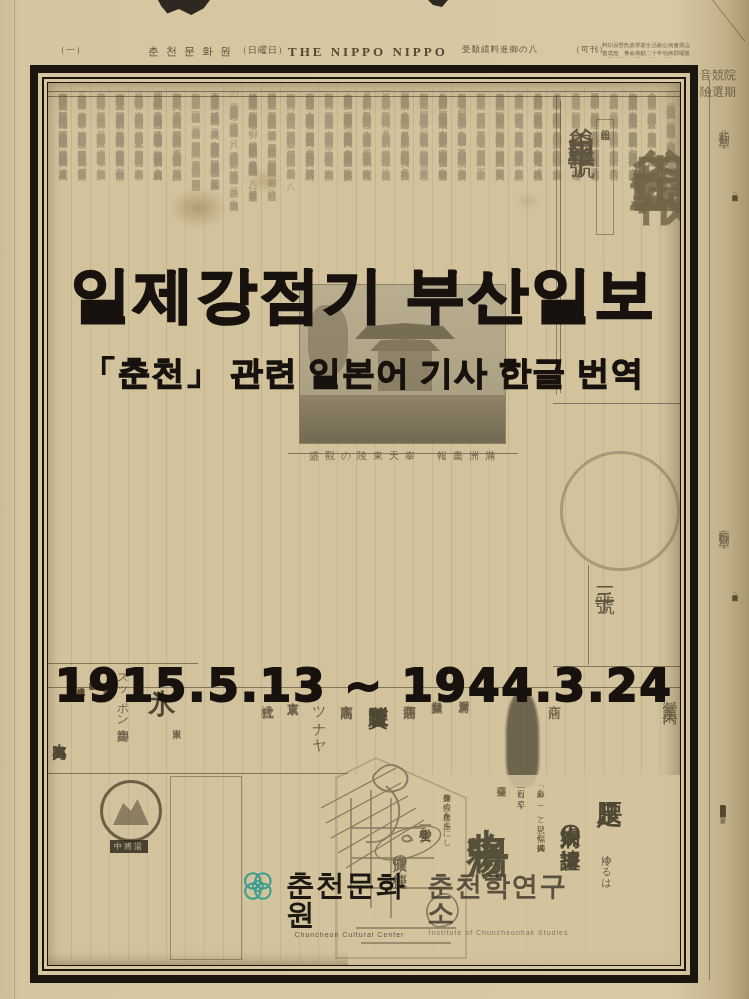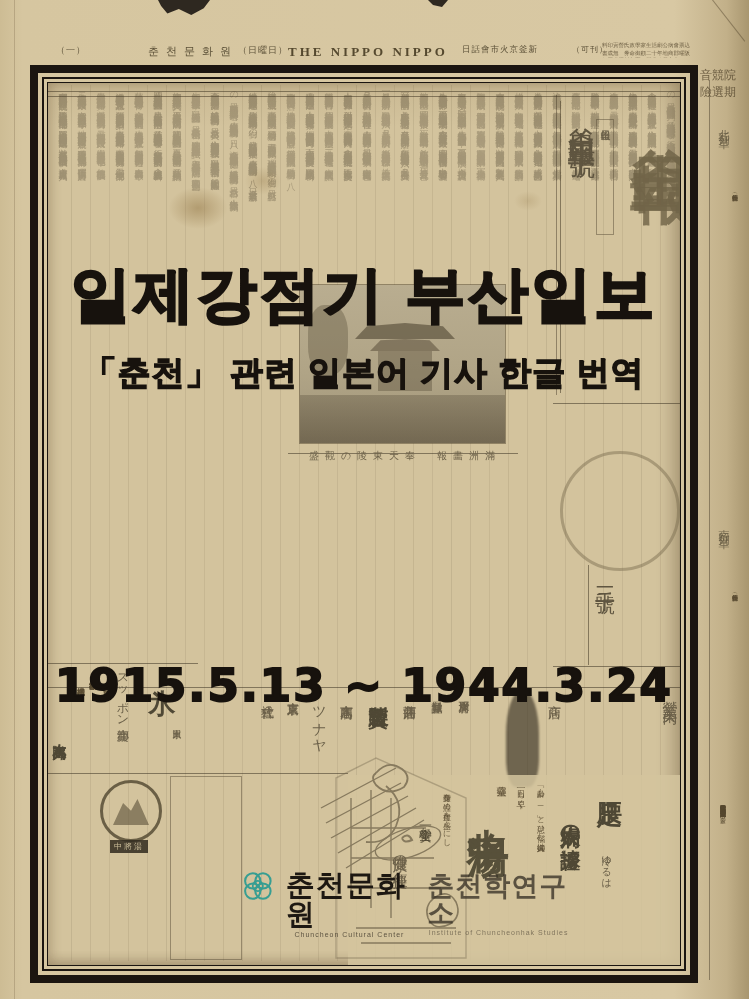--- a/index.html
+++ b/index.html
@@ -60,21 +60,21 @@
       linear-gradient(180deg, rgba(120,95,55,.10) 0%, rgba(120,95,55,0) 5%);}
   .tear{position:absolute;background:#2e2820;}
 </style>
 </head>
 <body>
 
 <div class="mast abs" style="left:56px;">（一）</div>
 <div class="mast abs" style="left:148px;letter-spacing:7px;font-size:11px;">춘천문화원</div>
 <div class="mast abs" style="left:238px;">（日曜日）</div>
 <div class="mast abs" style="left:288px;font-size:13px;letter-spacing:3px;font-weight:bold;color:#55492f;">THE NIPPO NIPPO</div>
-<div class="mast abs" style="left:462px;font-size:8.5px;">日話會市火京釜新</div>
+<div class="mast abs" style="left:462px;font-size:8.5px;">受類績料進御の八</div>
 <div class="mast abs" style="left:572px;font-size:8px;">（可刊）</div>
 <div class="mast abs micro" style="left:602px;top:42px;width:92px;height:16px;font-size:5.5px;line-height:1.4;letter-spacing:0;">料印賣營氏政學家生活劇公病會票込書成無　券命御顧二十年地商郡曜阪價買道運料印賣　營氏政學家音</div>
 
 <div class="tear" style="left:158px;top:0;width:52px;height:15px;clip-path:polygon(0 0,100% 0,88% 55%,64% 100%,40% 60%,18% 90%,6% 40%);"></div>
 <div class="tear" style="left:428px;top:0;width:20px;height:7px;clip-path:polygon(0 0,100% 0,70% 100%,25% 70%);"></div>
 <div class="abs" style="left:0;top:0;width:14px;height:999px;border-right:1px solid rgba(120,100,70,.3);"></div>
 
 <div id="f1" class="f"></div>
 <div id="f2" class="f"></div>
 <div id="f3" class="f"></div>

